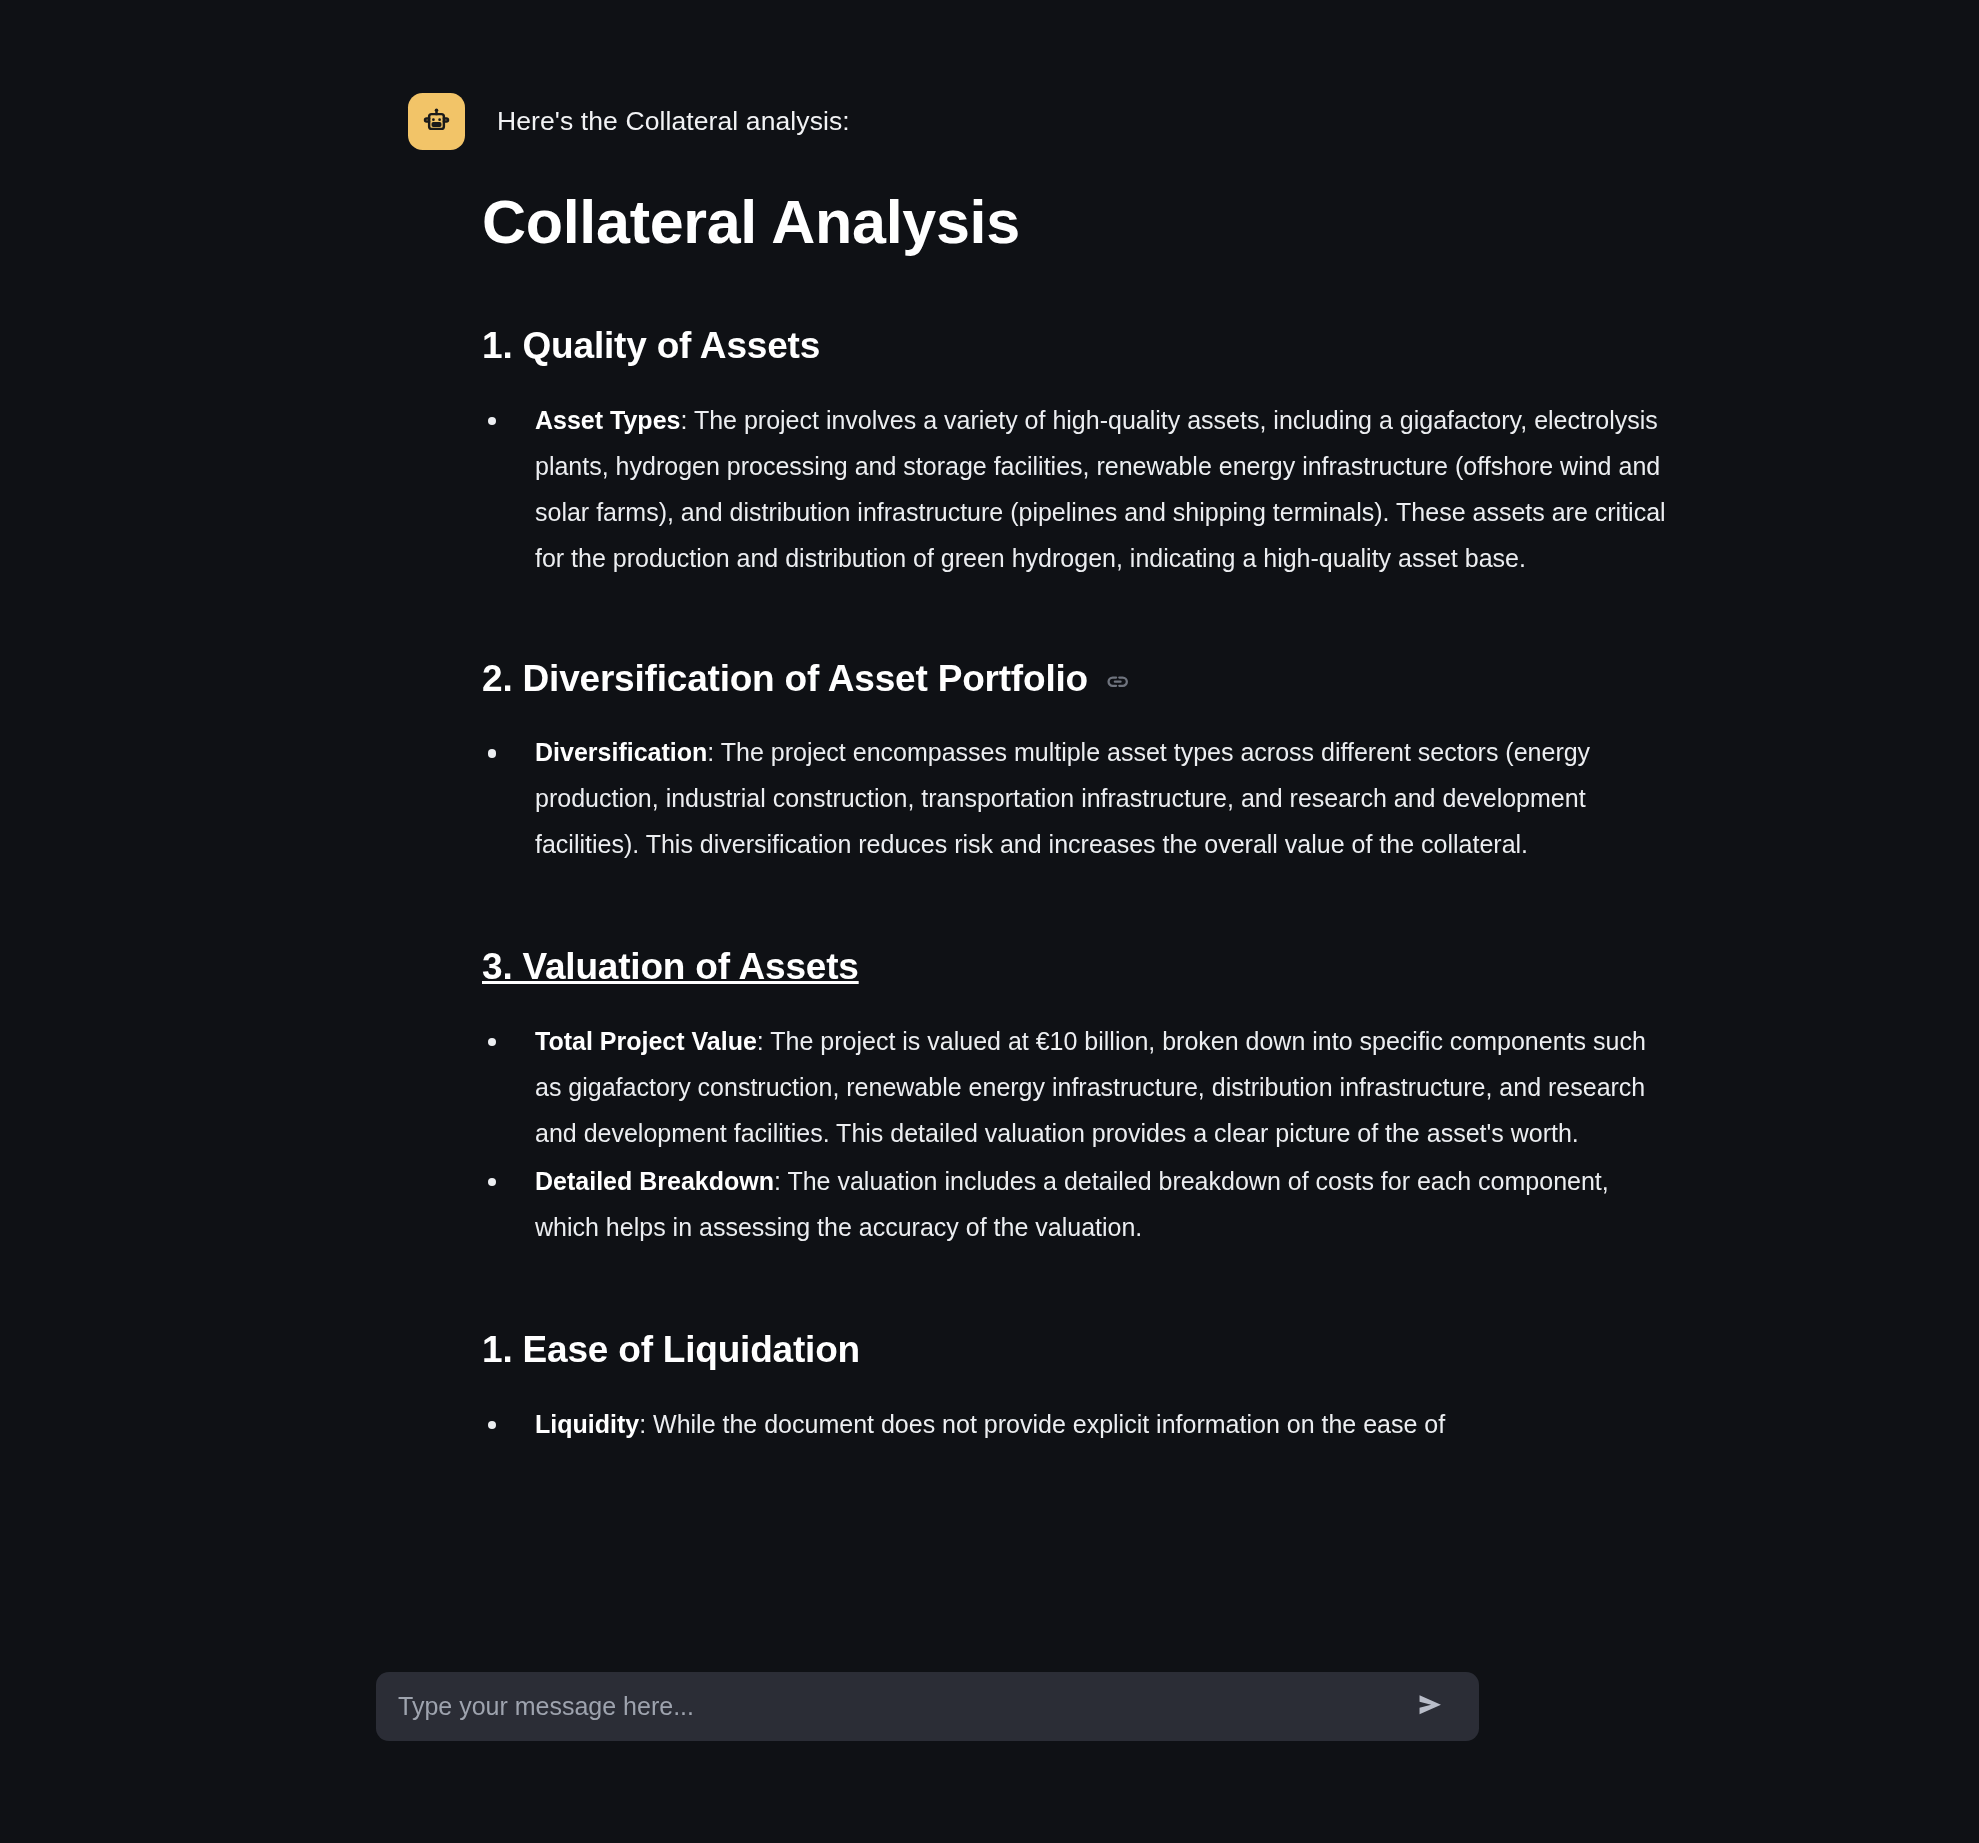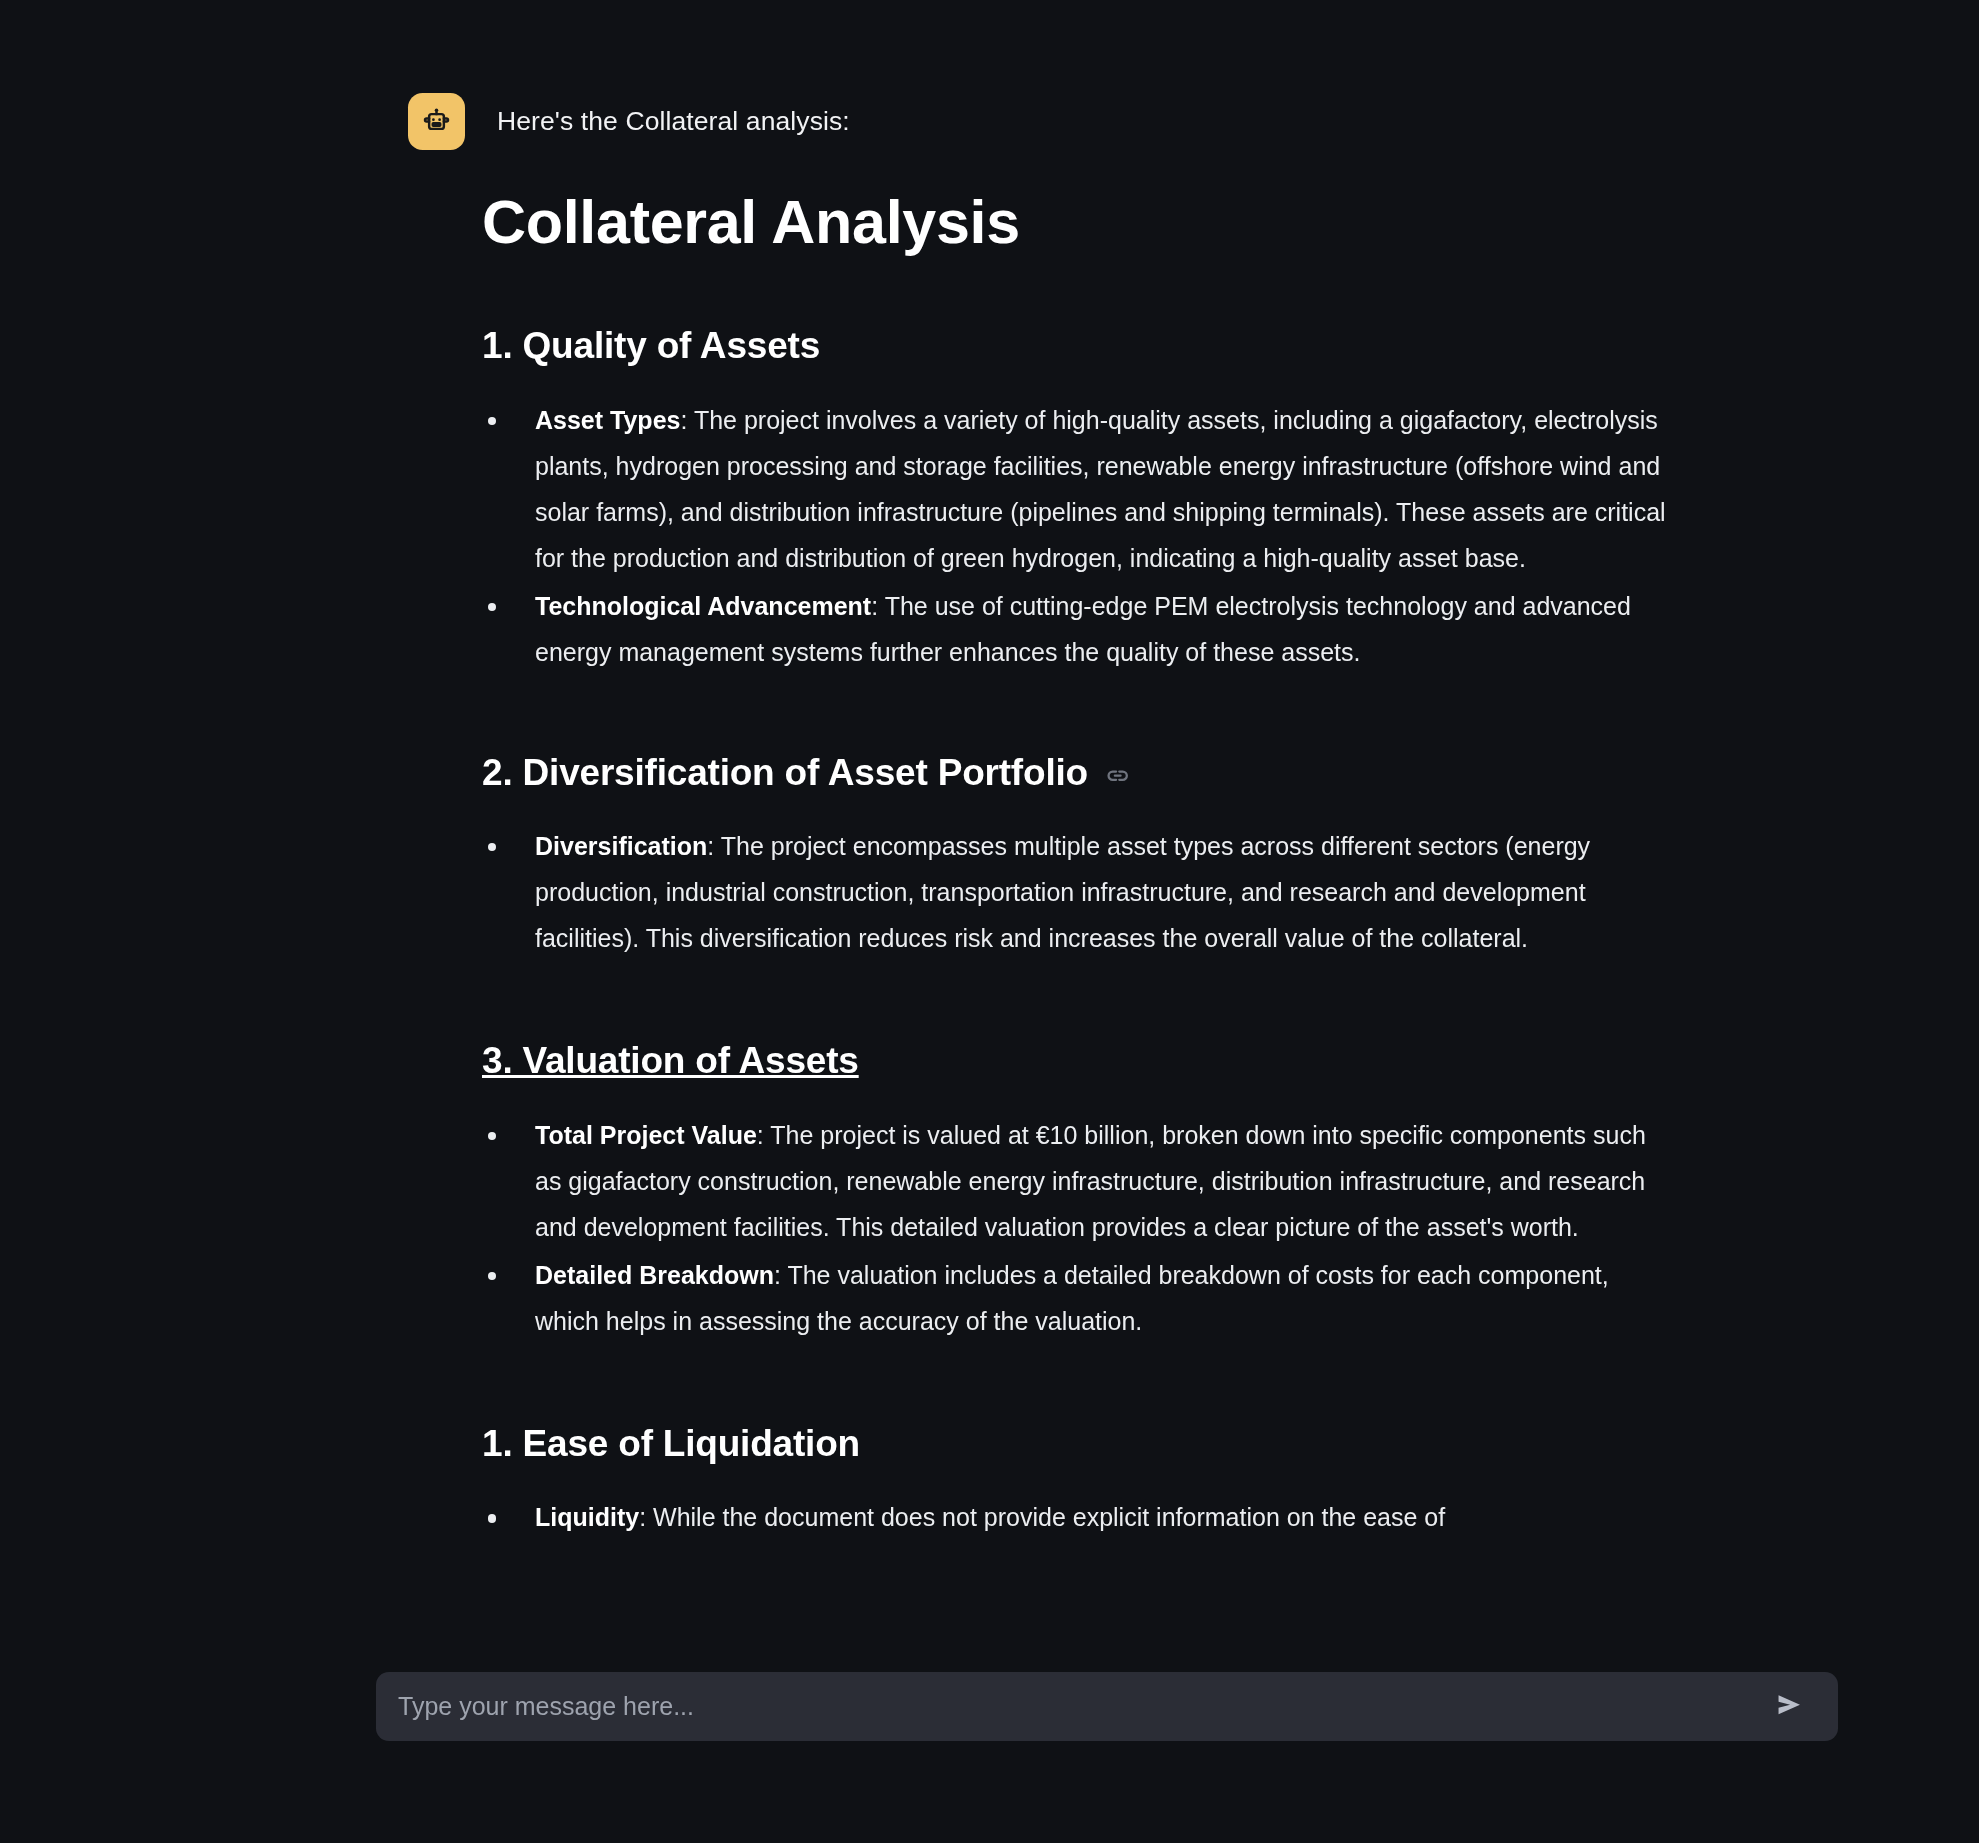--- a/index.html
+++ b/index.html
@@ -132,21 +132,21 @@
     color: #ffffff;
   }
 
   .sec-block { margin-bottom: 0; }
 
   
   .composer {
     position: absolute;
     left: 376px;
     top: 1672px;
-    width: 1462px;
+    width: 1103px;
     height: 69px;
     background: #2b2d36;
     border-radius: 12.8px;
     display: flex;
     align-items: center;
     padding: 0 24px 0 22px;
   }
 
   .composer-input {
     flex: 1 1 auto;
@@ -202,21 +202,20 @@
     <div class="md-body">
 
       <div class="md-h1">Collateral Analysis</div>
 
       <div class="sec-block">
         <div class="md-h2 sec-1-h2">
           <span>1. Quality of Assets</span>
         </div>
         <ul class="md-list">
           <li><b>Asset Types</b><span>: </span><span>The project involves a variety of high-quality assets, including a gigafactory, electrolysis plants, hydrogen processing and storage facilities, renewable energy infrastructure (offshore wind and solar farms), and distribution infrastructure (pipelines and shipping terminals). These assets are critical for the production and distribution of green hydrogen, indicating a high-quality asset base.</span></li>
-          <li><b>Technological Advancement</b><span>: </span><span>The use of cutting-edge PEM electrolysis technology and advanced energy management systems further enhances the quality of these assets.</span></li>
         </ul>
       </div>
 
       <div class="sec-block">
         <div class="md-h2 sec-2-h2">
           <span>2. Diversification of Asset Portfolio</span>
           <span class="link-icon">
             <svg width="27.4" height="27.4" viewBox="0 0 24 24" fill="none" stroke="#8b909c" stroke-width="2" stroke-linecap="round" stroke-linejoin="round">
               <path d="M9.5 12 h5"></path>
               <path d="M10.6 8.4 H7.6 a3.6 3.6 0 0 0 0 7.2 h3"></path>

